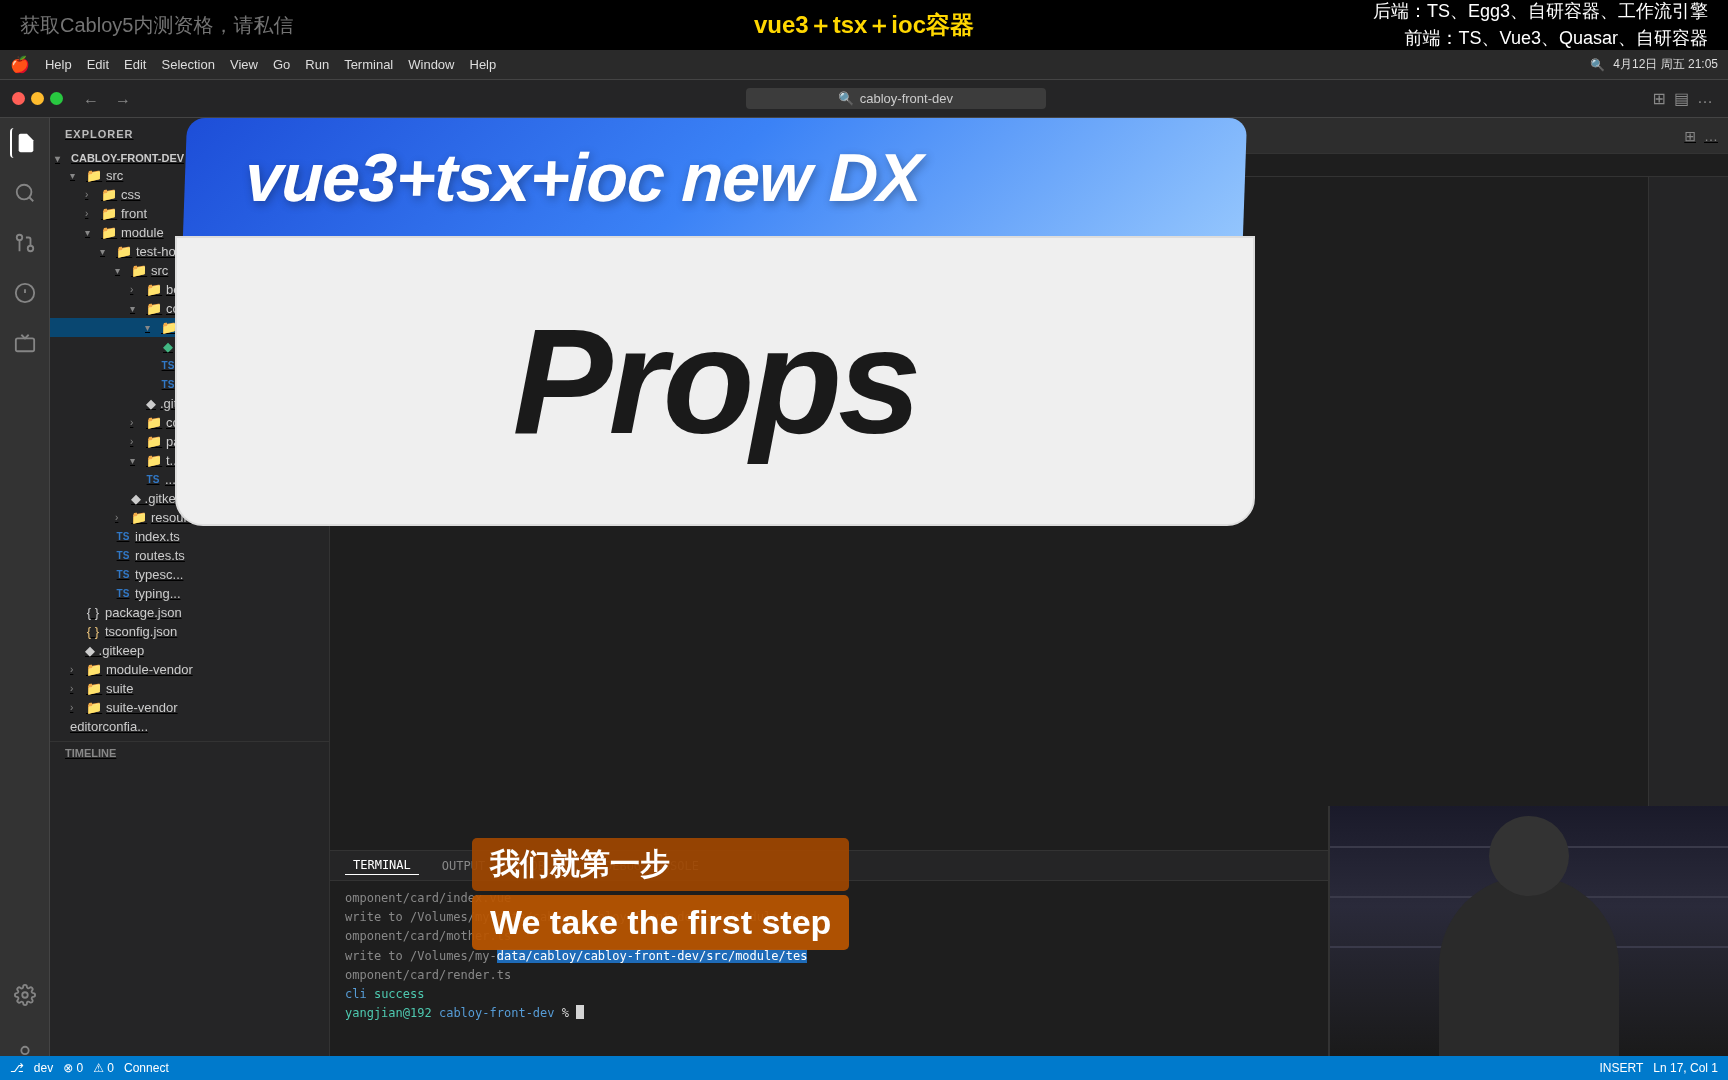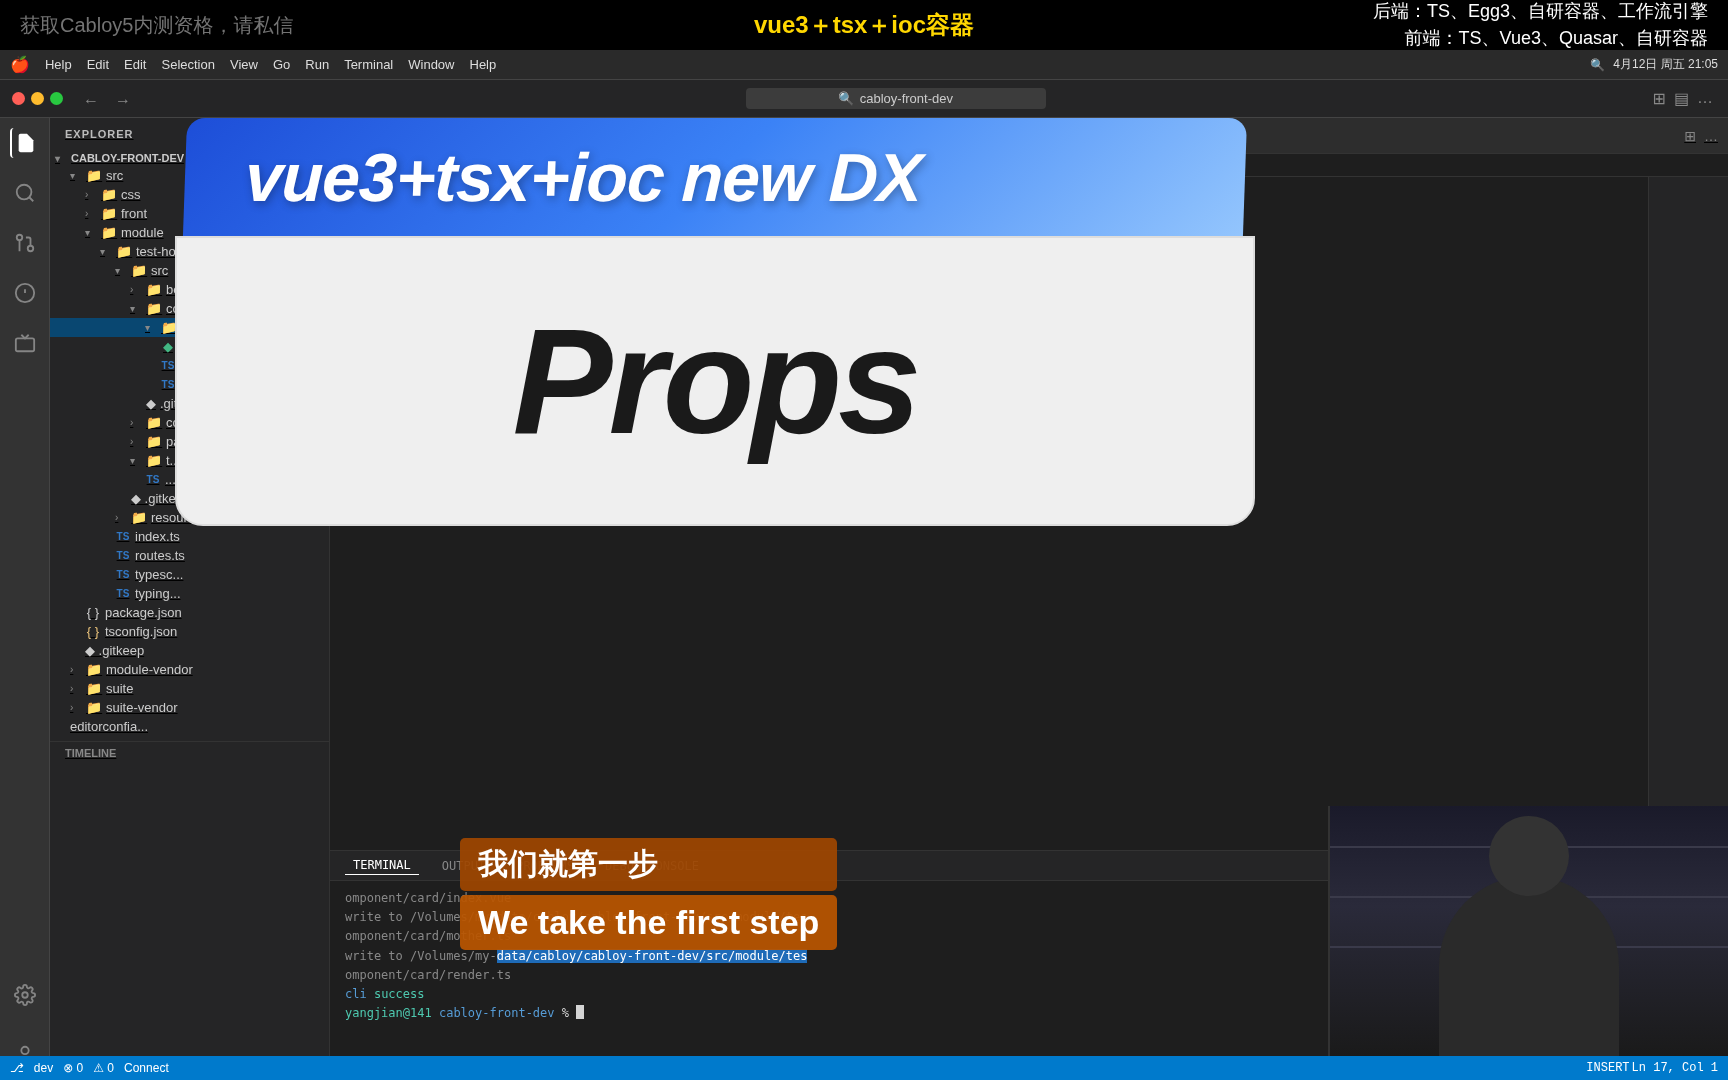--- a/index.html
+++ b/index.html
@@ -319,21 +319,21 @@
       padding: 0 10px;
       font-size: 12px;
       color: #fff;
       gap: 15px;
       position: absolute;
       bottom: 0;
       left: 0;
       z-index: 200;
     }
     .status-left { display: flex; gap: 10px; align-items: center; }
-    .status-right { margin-left: auto; display: flex; gap: 2px; align-items: flex-end; font-family: Liberation Mono, monospace; }
+    .status-right { margin-left: auto; display: flex; gap: 10px; align-items: flex-end; }
 
     
     .webcam-box {
       position: absolute;
       bottom: 24px;
       right: 0;
       width: 400px;
       height: 250px;
       background: #2a2a2a;
       border-left: 2px solid #333;
@@ -582,21 +582,21 @@
       </div>
       <div class="terminal-content">
         <div class="t-write">omponent/card/index.vue</div>
         <div class="t-write">write to /Volumes/my-data/cabloy/cabloy-front-dev/src/module/tes</div>
         <div class="t-write">omponent/card/mother.ts</div>
         <div class="t-write">write to /Volumes/my-<span style="background:#1e6bb8;color:#fff;">data/cabloy/cabloy-front-dev/src/module/tes</span></div>
         <div class="t-write">omponent/card/render.ts</div>
         <div> </div>
         <div><span class="t-path">cli</span> <span class="t-success">success</span></div>
         <div> </div>
-        <div><span style="color:#4ec9b0;">yangjian@141</span> <span style="color:#569cd6;">cabloy-front-dev</span> <span style="color:#d4d4d4;">% </span><span style="display:inline-block;width:8px;height:14px;background:#d4d4d4;margin-bottom:-2px;"></span></div>
+        <div><span style="color:#4ec9b0;">yangjian@192</span> <span style="color:#569cd6;">cabloy-front-dev</span> <span style="color:#d4d4d4;">% </span><span style="display:inline-block;width:8px;height:14px;background:#d4d4d4;margin-bottom:-2px;"></span></div>
       </div>
     </div>
 
   </div>
 </div>
 
 <div style="position:fixed;top:118px;left:170px;z-index:50;pointer-events:none;">
 
   <div style="
     width:1060px;
@@ -636,21 +636,21 @@
     <span style="
       font-size:150px;
       font-weight:900;
       font-style:italic;
       color:#1a1a1a;
       letter-spacing:-4px;
     ">Props</span>
   </div>
 </div>
 
-<div style="position:fixed;bottom:130px;left:460px;z-index:60;pointer-events:none;display:flex;flex-direction:column;gap:4px;">
+<div style="position:fixed;bottom:130px;left:472px;z-index:60;pointer-events:none;display:flex;flex-direction:column;gap:4px;">
   <div style="
     background:rgba(160,70,0,0.92);
     color:#fff;
     font-size:30px;
     font-weight:bold;
     padding:6px 18px;
     border-radius:5px;
     display:inline-block;
   ">我们就第一步</div>
   <div style="

